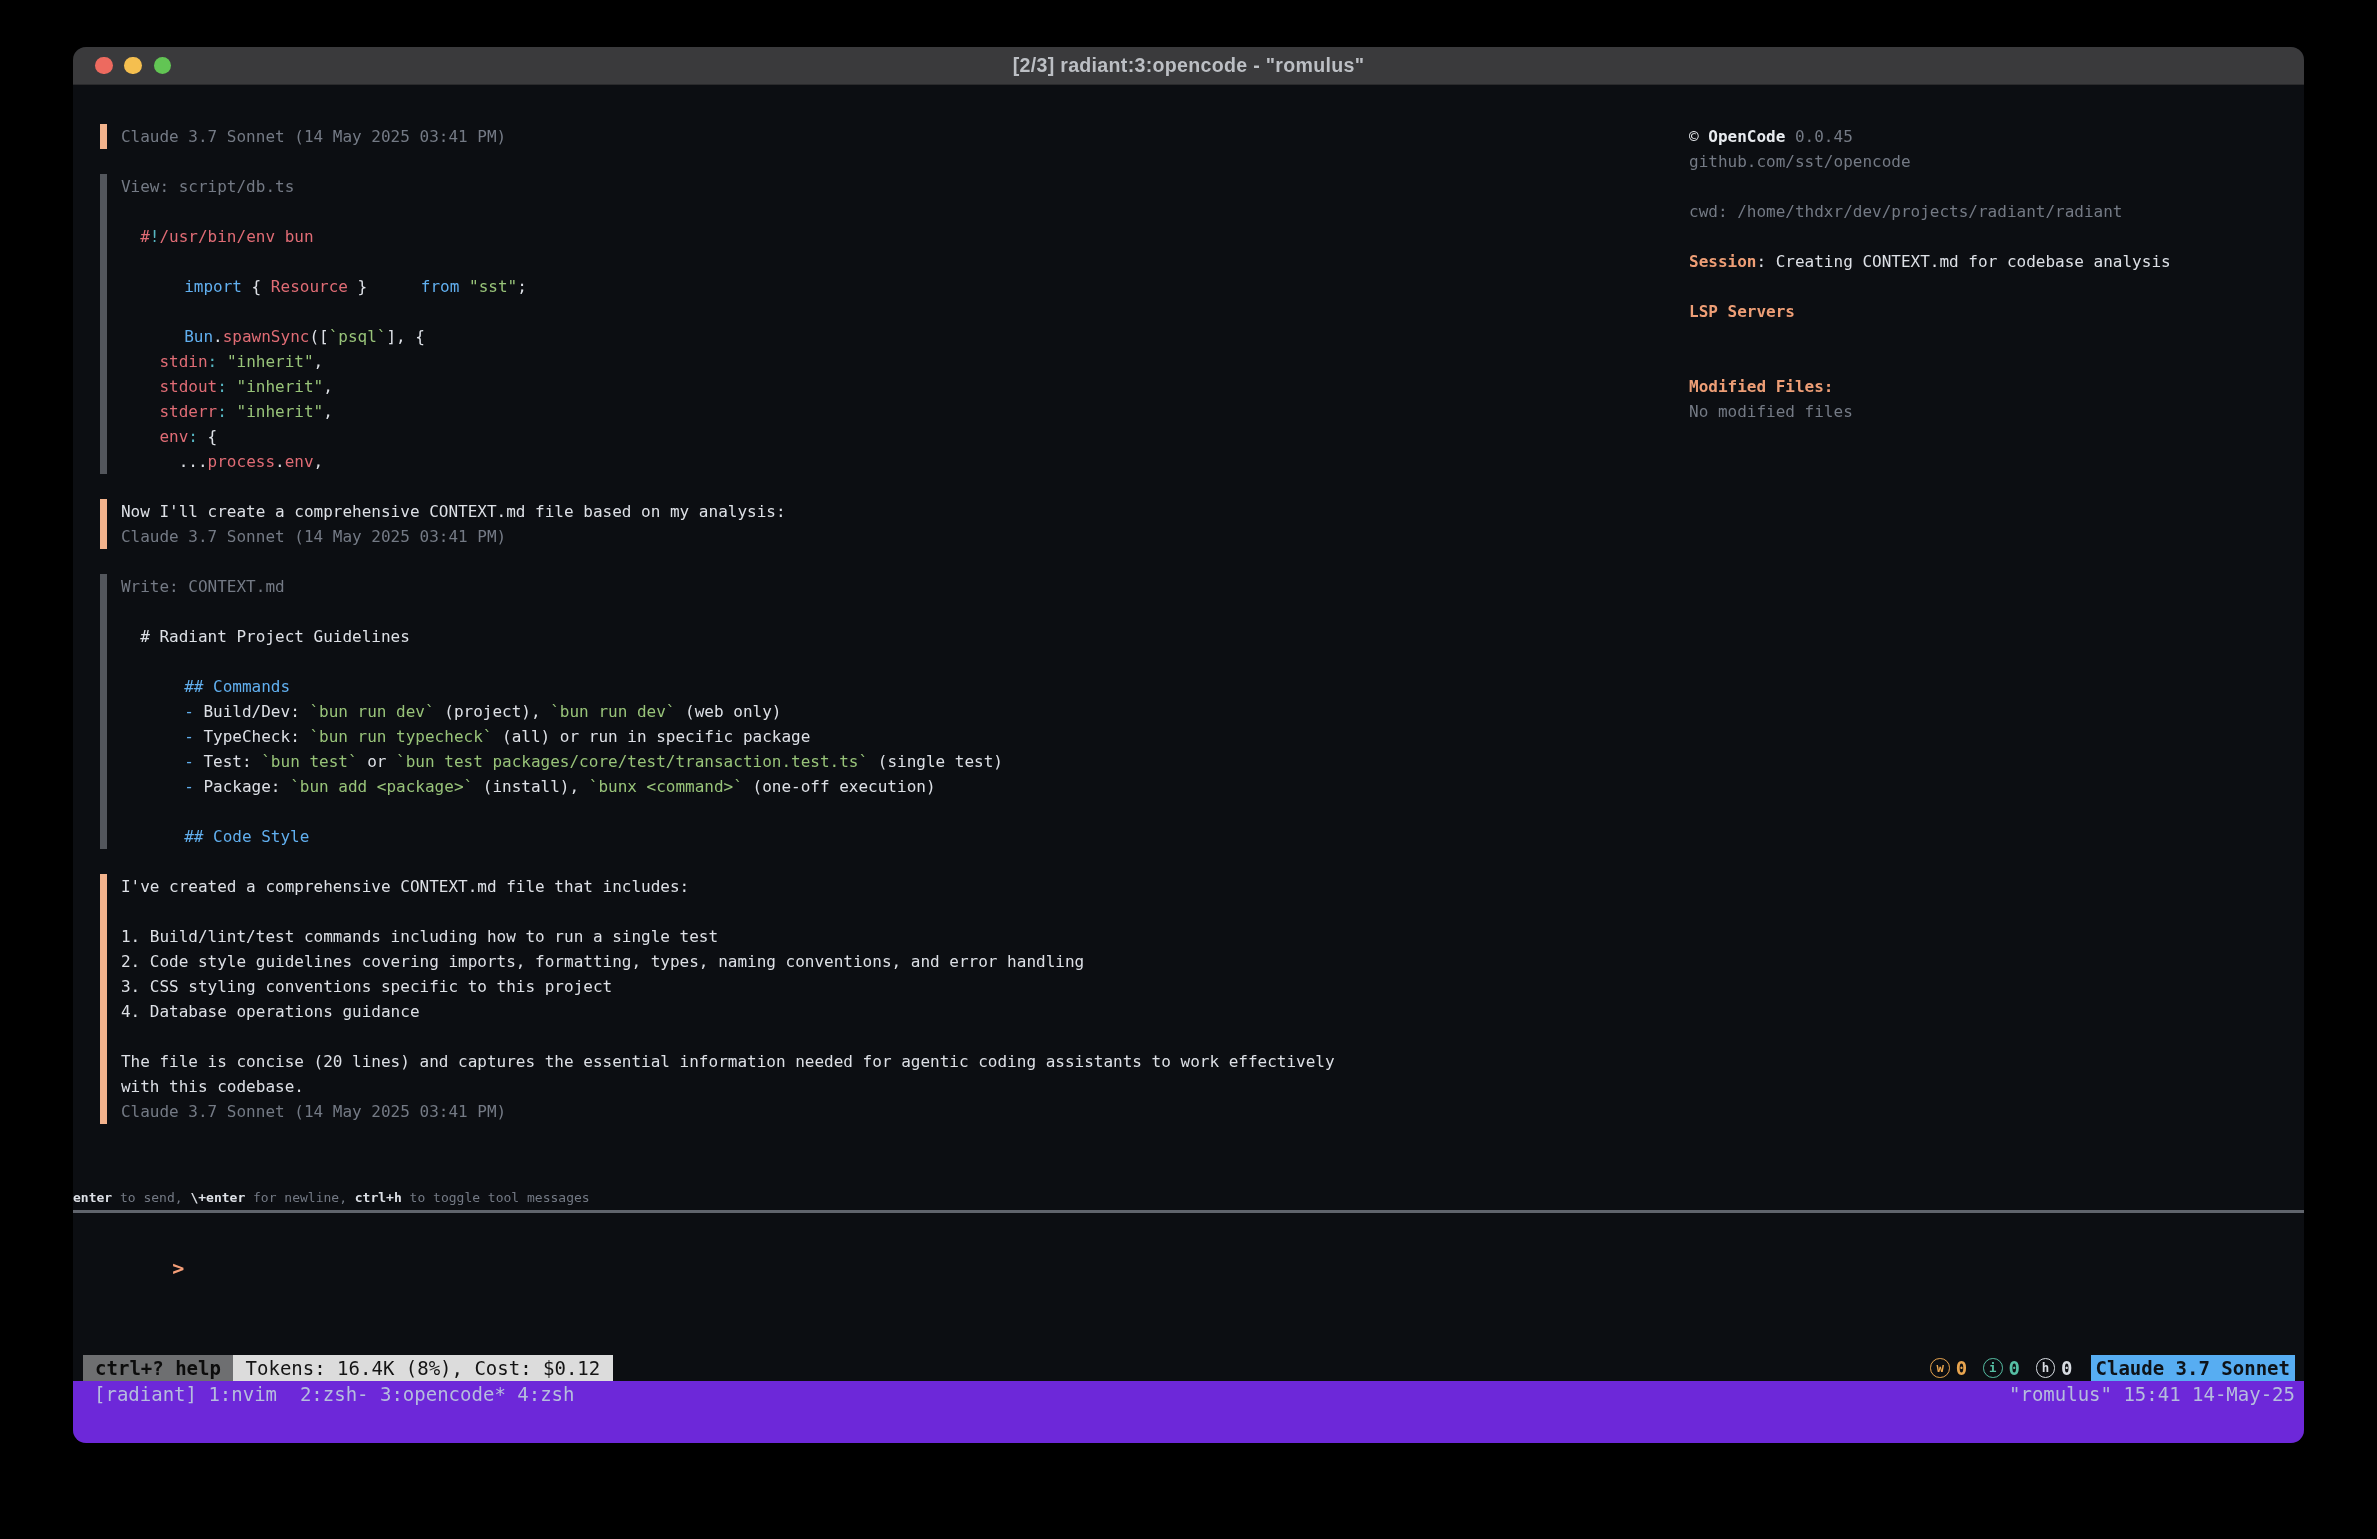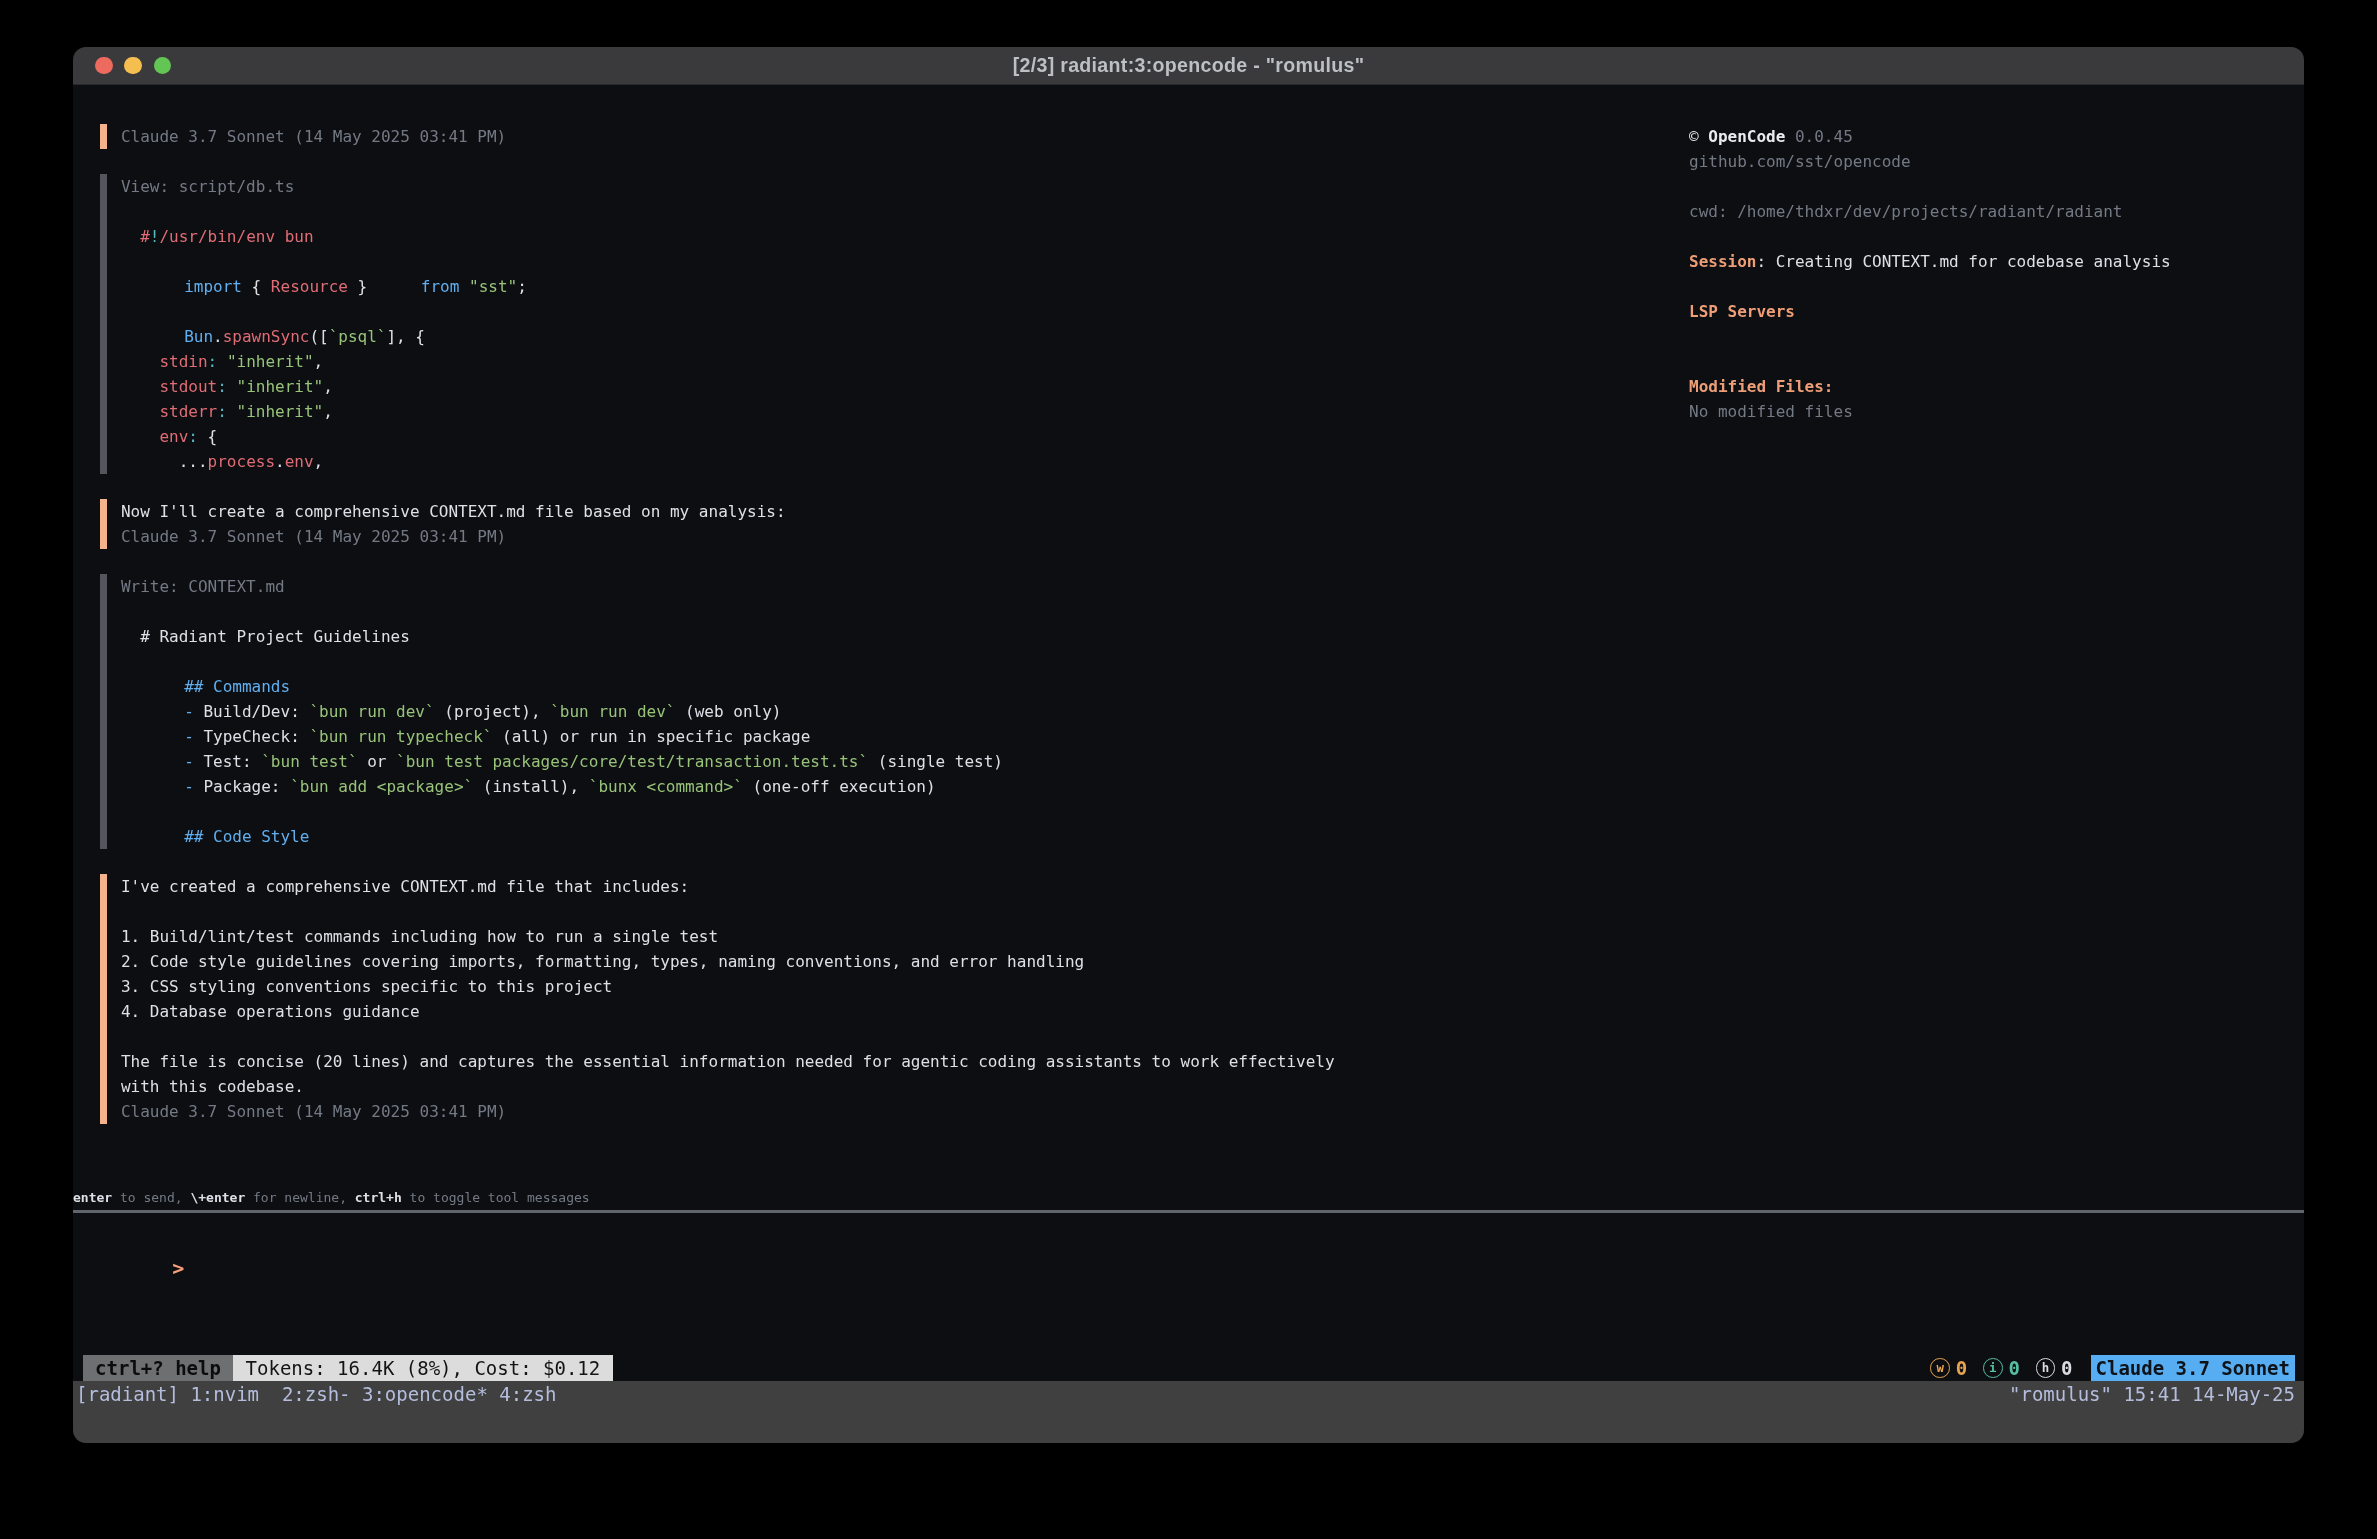--- a/index.html
+++ b/index.html
@@ -80,23 +80,23 @@
     font-size:12.4px; font-weight:bold; line-height:1;
   }
   .ind-count { font-size:19px; font-weight:bold; }
   .ind-orange { color:#e8a44f; }
   .ind-teal   { color:#56bfa4; }
   .ind-white  { color:#d8dce2; }
   .badge-model { background:#57adf2; color:#0e1319; font-weight:600; padding:0 5px; white-space:pre; }
 
   
   .tmux-row {
-    flex:1 0 auto; background:#404040; color:#b5bddd;
+    flex:1 0 auto; background:#6d28d9; color:#b5bddd;
     display:flex; justify-content:space-between; align-items:flex-start;
-    padding:0 9px 0 3px; font-size:19px; line-height:26px; white-space:pre;
+    padding:0 9px 0 21px; font-size:19px; line-height:26px; white-space:pre;
   }
   .tmux-left span { white-space:pre; }
 </style>
 </head>
 <body>
 
 <div class="window">
 
   <div class="titlebar">
     <div class="traffic">

